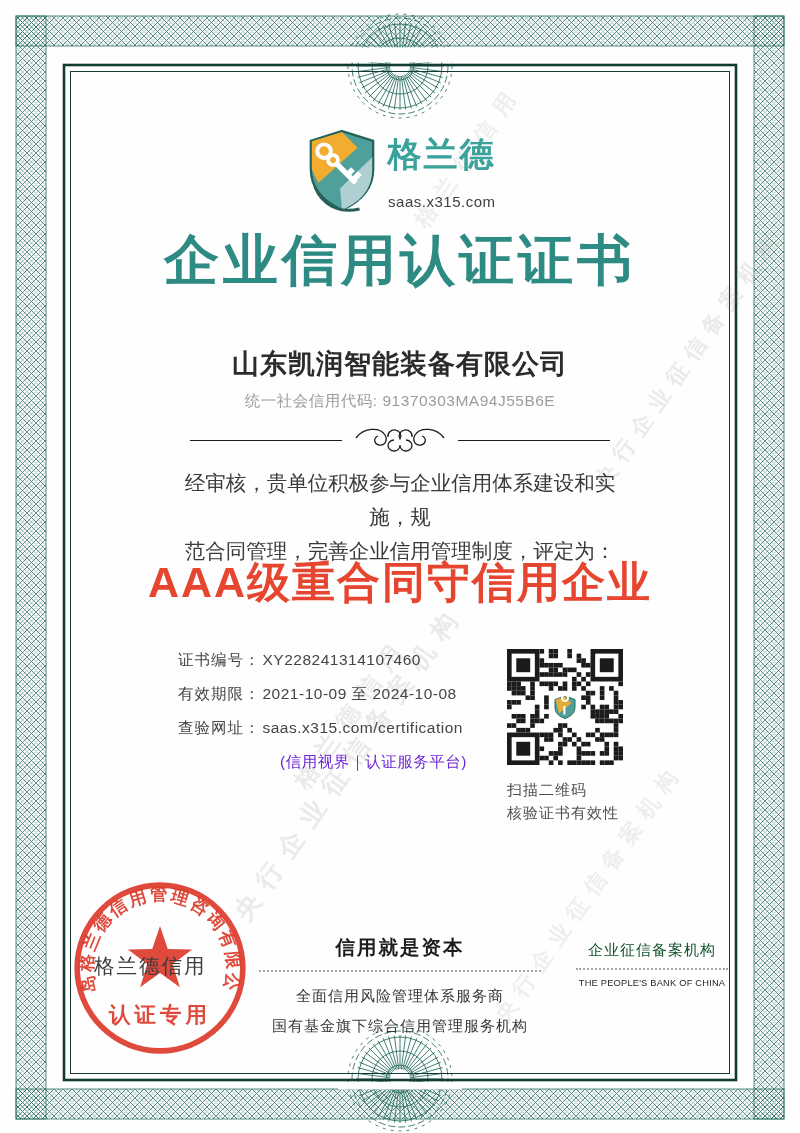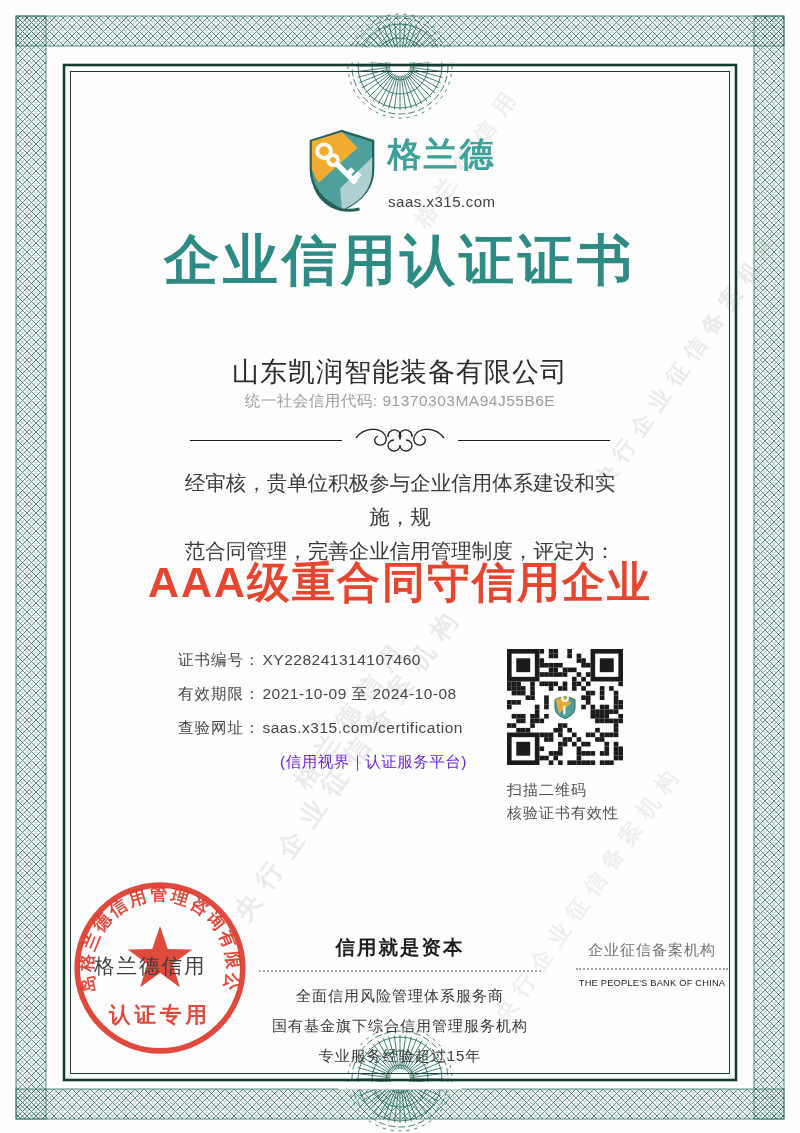--- a/index.html
+++ b/index.html
@@ -11,21 +11,21 @@
   .wm{position:absolute;z-index:2;color:rgba(120,120,120,0.15);font-size:26px;letter-spacing:12px;
       white-space:nowrap;transform:rotate(-55deg);transform-origin:left center;font-weight:600}
   .content{position:absolute;inset:0;z-index:3}
   .abs-c{position:absolute;left:0;right:0;text-align:center}
 
   .logo{top:128px;display:flex;justify-content:center;align-items:center;gap:9px}
   .brand-name{font-size:34px;color:#3AA29A;font-weight:600;letter-spacing:2px;line-height:1.1}
   .brand-domain{font-size:15px;color:#404040;margin-top:20px;letter-spacing:.5px;text-align:right}
 
   .title{top:224px;font-size:55px;font-weight:800;color:#2D8B83;letter-spacing:4px}
-  .company{top:354px;font-size:27px;font-weight:400;color:#2b2b2b;letter-spacing:1px}
+  .company{top:346px;font-size:27px;font-weight:700;color:#2b2b2b;letter-spacing:1px}
   .code{top:391px;font-size:15.5px;color:#9c9c9c;letter-spacing:.5px}
 
   .divider{position:absolute;top:424px;left:50%;transform:translateX(-50%);
            display:flex;align-items:center;gap:12px;z-index:3}
   .divider .line{width:152px;border-top:1.6px solid #1d1d1d}
 
   .statement{position:absolute;top:466px;left:165px;width:470px;font-size:20.5px;
              line-height:34px;color:#3a3a3a;text-align:center}
   .award{top:554px;font-size:43px;font-weight:800;color:#E64530;letter-spacing:2px}
 
@@ -40,21 +40,21 @@
   .seal{position:absolute;left:70px;top:878px;width:180px;height:180px}
   .seal-overlay{position:absolute;left:94px;top:952px;z-index:4;font-size:20.5px;
                 color:#3c3c3c;letter-spacing:2px;font-weight:500}
 
   .footer-center{position:absolute;left:245px;top:934px;width:310px;text-align:center}
   .slogan{font-size:19.5px;font-weight:800;color:#1c1c1c;letter-spacing:2px}
   .dotline{border-top:2px dotted #a6a6a6;margin:9px 14px}
   .fline{font-size:15px;color:#383838;line-height:30px;letter-spacing:1px}
 
   .footer-right{position:absolute;left:572px;top:941px;width:160px;text-align:center}
-  .filing{font-size:15px;color:#737373;letter-spacing:1px}
+  .filing{font-size:15px;color:#14532d;letter-spacing:1px}
   .dotline2{border-top:2px dotted #a6a6a6;margin:8px 4px}
   .bank-cn{font-family:"DejaVu Serif","Liberation Serif",serif;font-size:21px;font-weight:700;
            color:#101010;letter-spacing:4px;margin-top:2px;white-space:nowrap}
   .bank-en{font-size:9.3px;font-weight:400;color:#1e1e1e;margin-top:3px;letter-spacing:.2px;white-space:nowrap}
 </style>
 </head>
 <body>
 
 <div class="cert">
 
@@ -487,21 +487,20 @@
         <text x="88" y="141" text-anchor="middle" font-size="21" font-weight="bold" fill="#DC3B2C" letter-spacing="4" opacity="0.92">认证专用</text>
       </svg>
     </div>
     <div class="seal-overlay">格兰德信用</div>
 
     <div class="footer-center">
       <div class="slogan">信用就是资本</div>
       <div class="dotline"></div>
       <div class="fline">全面信用风险管理体系服务商</div>
       <div class="fline">国有基金旗下综合信用管理服务机构</div>
-      <div class="fline">专业服务经验超过15年</div>
     </div>
 
     <div class="footer-right">
       <div class="filing">企业征信备案机构</div>
       <div class="dotline2"></div>
       <div class="bank-en">THE PEOPLE'S BANK OF CHINA</div>
     </div>
 
   </div>
 </div>

